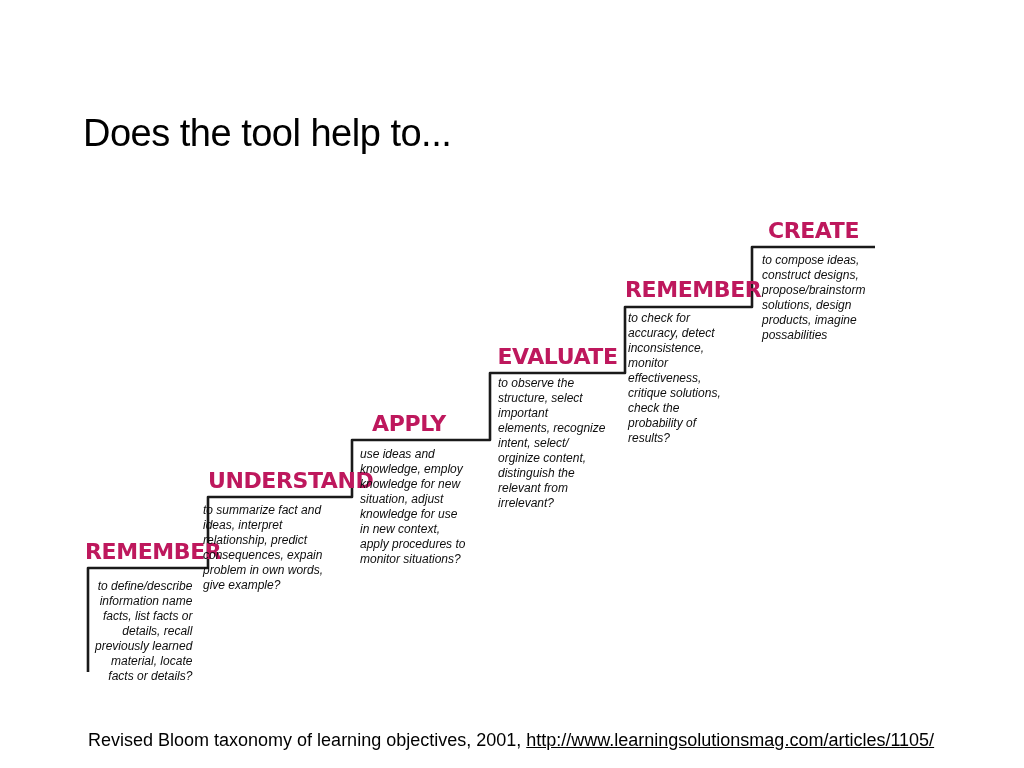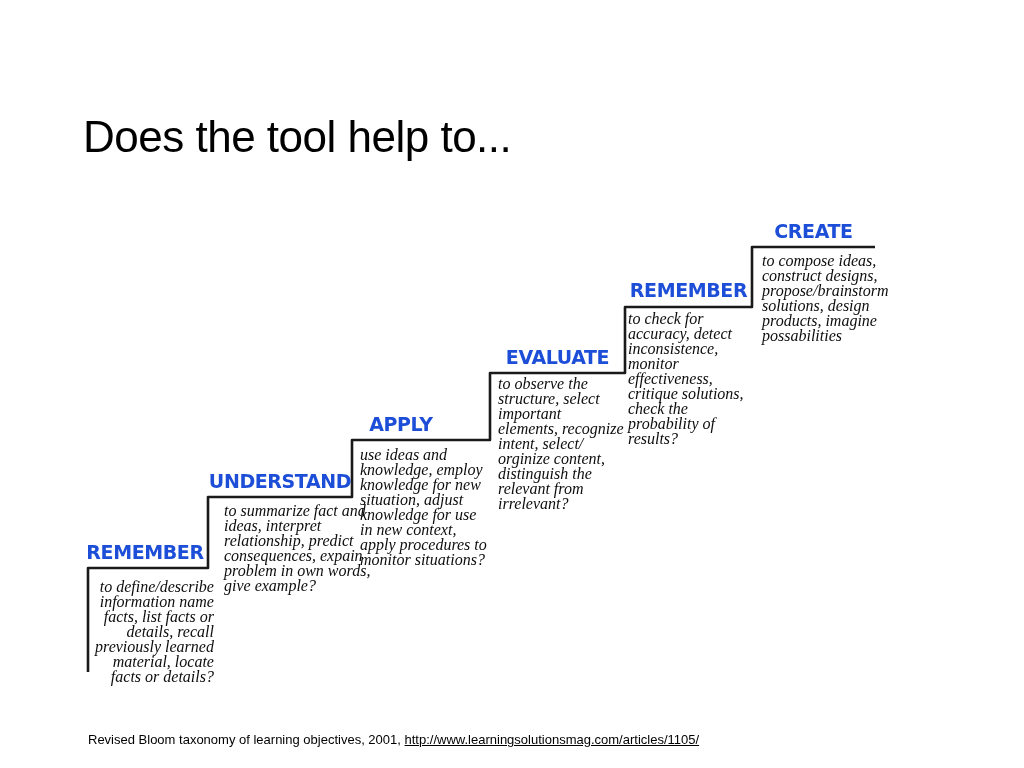--- a/index.html
+++ b/index.html
@@ -9,71 +9,71 @@
     width: 1024px;
     height: 768px;
     background: #ffffff;
     overflow: hidden;
     font-family: "DejaVu Sans", sans-serif;
   }
   .page-title {
     position: absolute;
     left: 83px;
     top: 112px;
-    font-size: 44px;
+    font-size: 38px;
     line-height: 1.15;
     color: #000000;
     font-family: "Liberation Sans", sans-serif;
     letter-spacing: -0.5px;
   }
   .stairs-svg {
     position: absolute;
     left: 0;
     top: 0;
     width: 1024px;
     height: 768px;
     pointer-events: none;
   }
   .step-label {
     position: absolute;
     font-weight: bold;
-    font-size: 19px;
+    font-size: 22px;
     line-height: 22px;
-    color: #1d4ed8;
+    color: #be185d;
     text-align: center;
     letter-spacing: -0.4px;
     font-family: "DejaVu Sans", sans-serif;
   }
   .step-desc {
     position: absolute;
     font-style: italic;
-    font-size: 16px;
+    font-size: 12px;
     line-height: 15px;
     color: #0d0d0d;
     white-space: pre-line;
-    font-family: Liberation Serif, serif;
+    font-family: Liberation Sans, sans-serif;
   }
   
   .label-s0 { left: 85px;  top: 541px; width: 120px; }
   .label-s1 { left: 208px; top: 470px; width: 144px; }
-  .label-s2 { left: 332px; top: 413px; width: 138px; }
+  .label-s2 { left: 340px; top: 413px; width: 138px; }
   .label-s3 { left: 490px; top: 346px; width: 135px; }
   .label-s4 { left: 625px; top: 279px; width: 127px; }
   .label-s5 { left: 752px; top: 220px; width: 123px; }
   .desc-s0 { left: 95px;  top: 579px; text-align: right; }
-  .desc-s1 { left: 224px; top: 503px; }
+  .desc-s1 { left: 203px; top: 503px; }
   .desc-s2 { left: 360px; top: 447px; }
   .desc-s3 { left: 498px; top: 376px; }
   .desc-s4 { left: 628px; top: 311px; }
   .desc-s5 { left: 762px; top: 253px; }
   .footer {
     position: absolute;
     left: 88px;
     top: 732px;
-    font-size: 13px;
+    font-size: 18px;
     line-height: 16px;
     color: #000000;
     font-family: "Liberation Sans", sans-serif;
   }
   .footer a {
     color: #000000;
     text-decoration: underline;
   }
 </style>
 </head>

